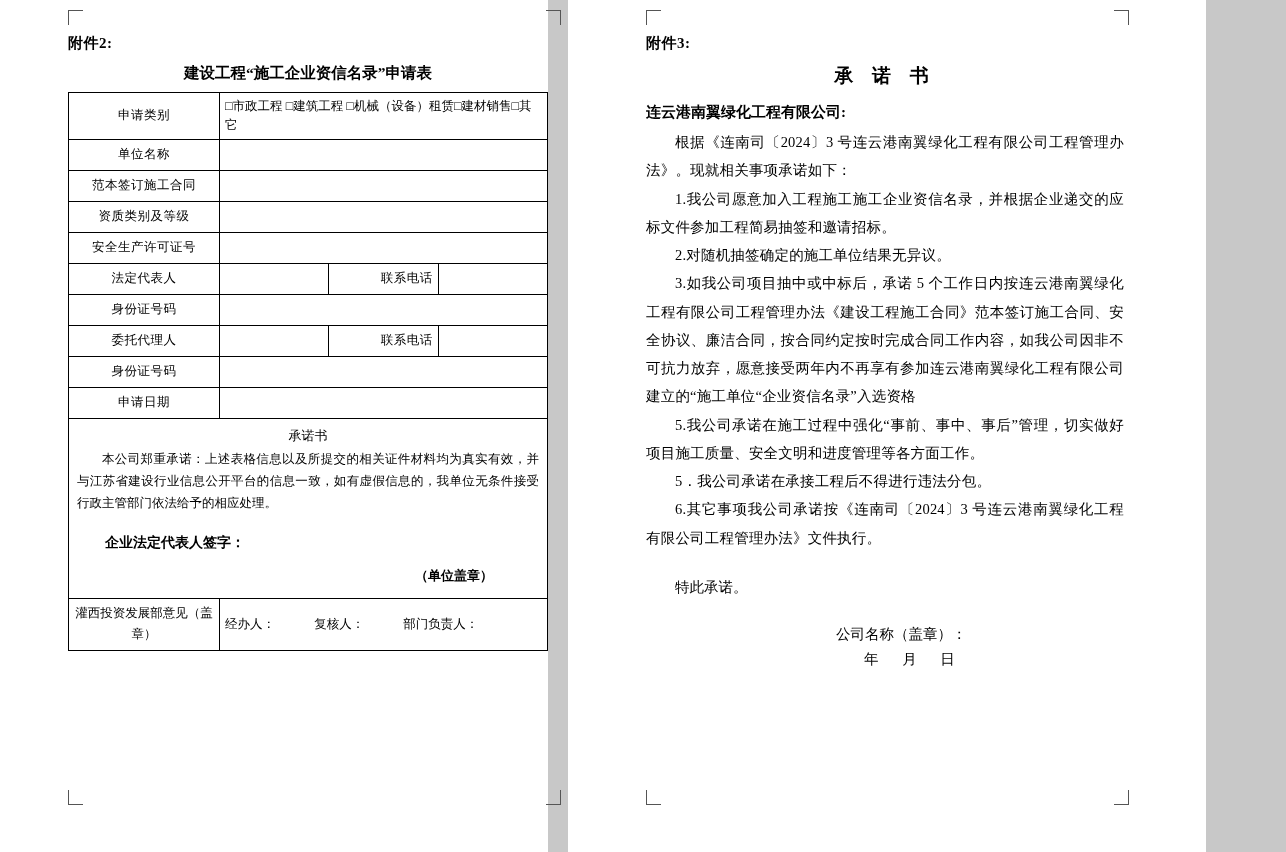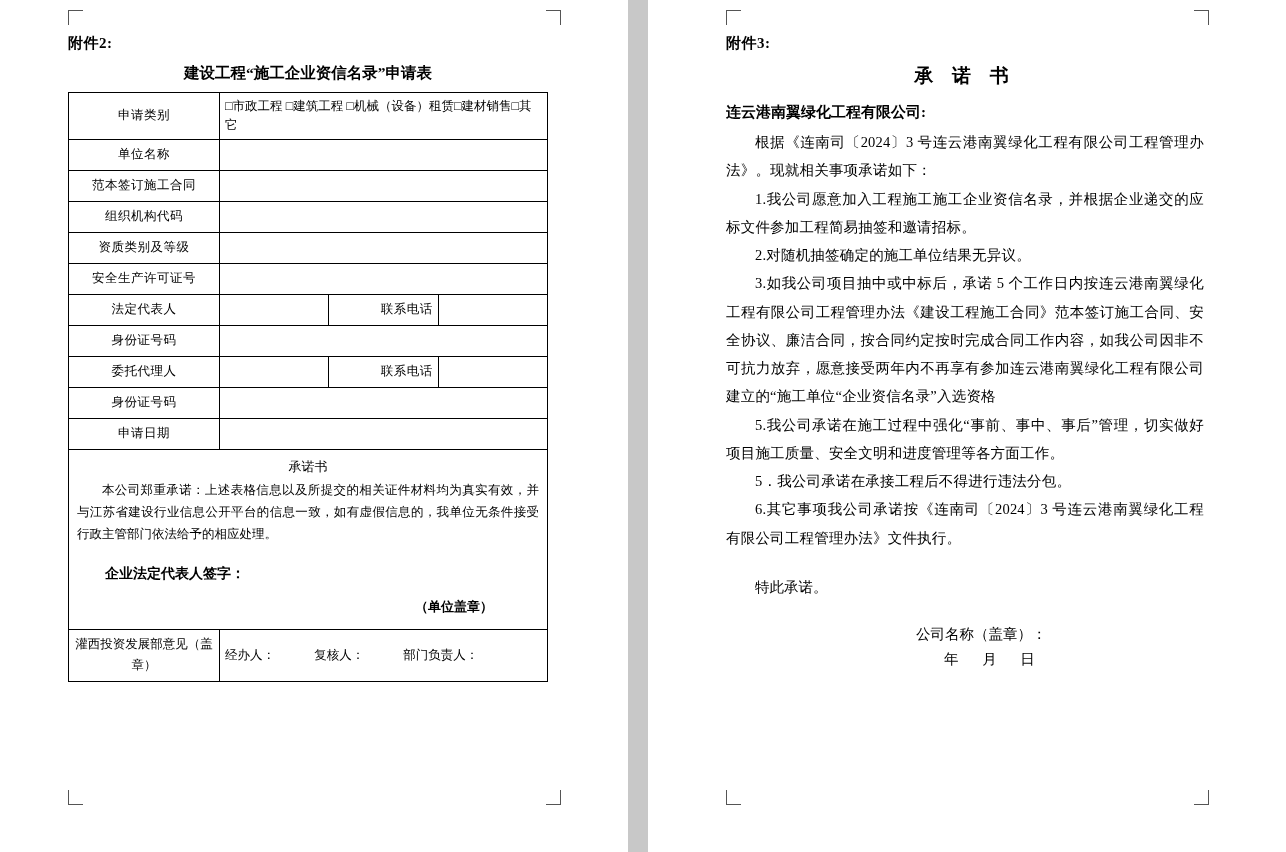--- a/index.html
+++ b/index.html
@@ -20,21 +20,21 @@
     display: flex;
     gap: 20px;
     background: #c8c8c8;
   }
   .page {
     position: relative;
     background: #ffffff;
     height: 852px;
     box-sizing: border-box;
   }
-  .page-left { width: 628px; }
+  .page-left { width: 548px; }
   .page-right { width: 638px; }
 
   
   .cmark {
     position: absolute;
     width: 14px;
     height: 14px;
     pointer-events: none;
   }
   .cmark.tl { border-left: 1px solid #555; border-top: 1px solid #555; }
@@ -200,24 +200,20 @@
             <tr>
           <td class="lab">申请类别</td>
           <td class="catcell" colspan="3">□市政工程 □建筑工程 □机械（设备）租赁□建材销售□其它</td>
         </tr>
         <tr>
           <td class="lab">单位名称</td>
           <td colspan="3"></td>
         </tr>
         <tr>
           <td class="lab">范本签订施工合同</td>
-          <td colspan="3"></td>
-        </tr>
-        <tr>
-          <td class="lab">组织机构代码</td>
           <td colspan="3"></td>
         </tr>
         <tr>
           <td class="lab">资质类别及等级</td>
           <td colspan="3"></td>
         </tr>
         <tr>
           <td class="lab">安全生产许可证号</td>
           <td colspan="3"></td>
         </tr>

